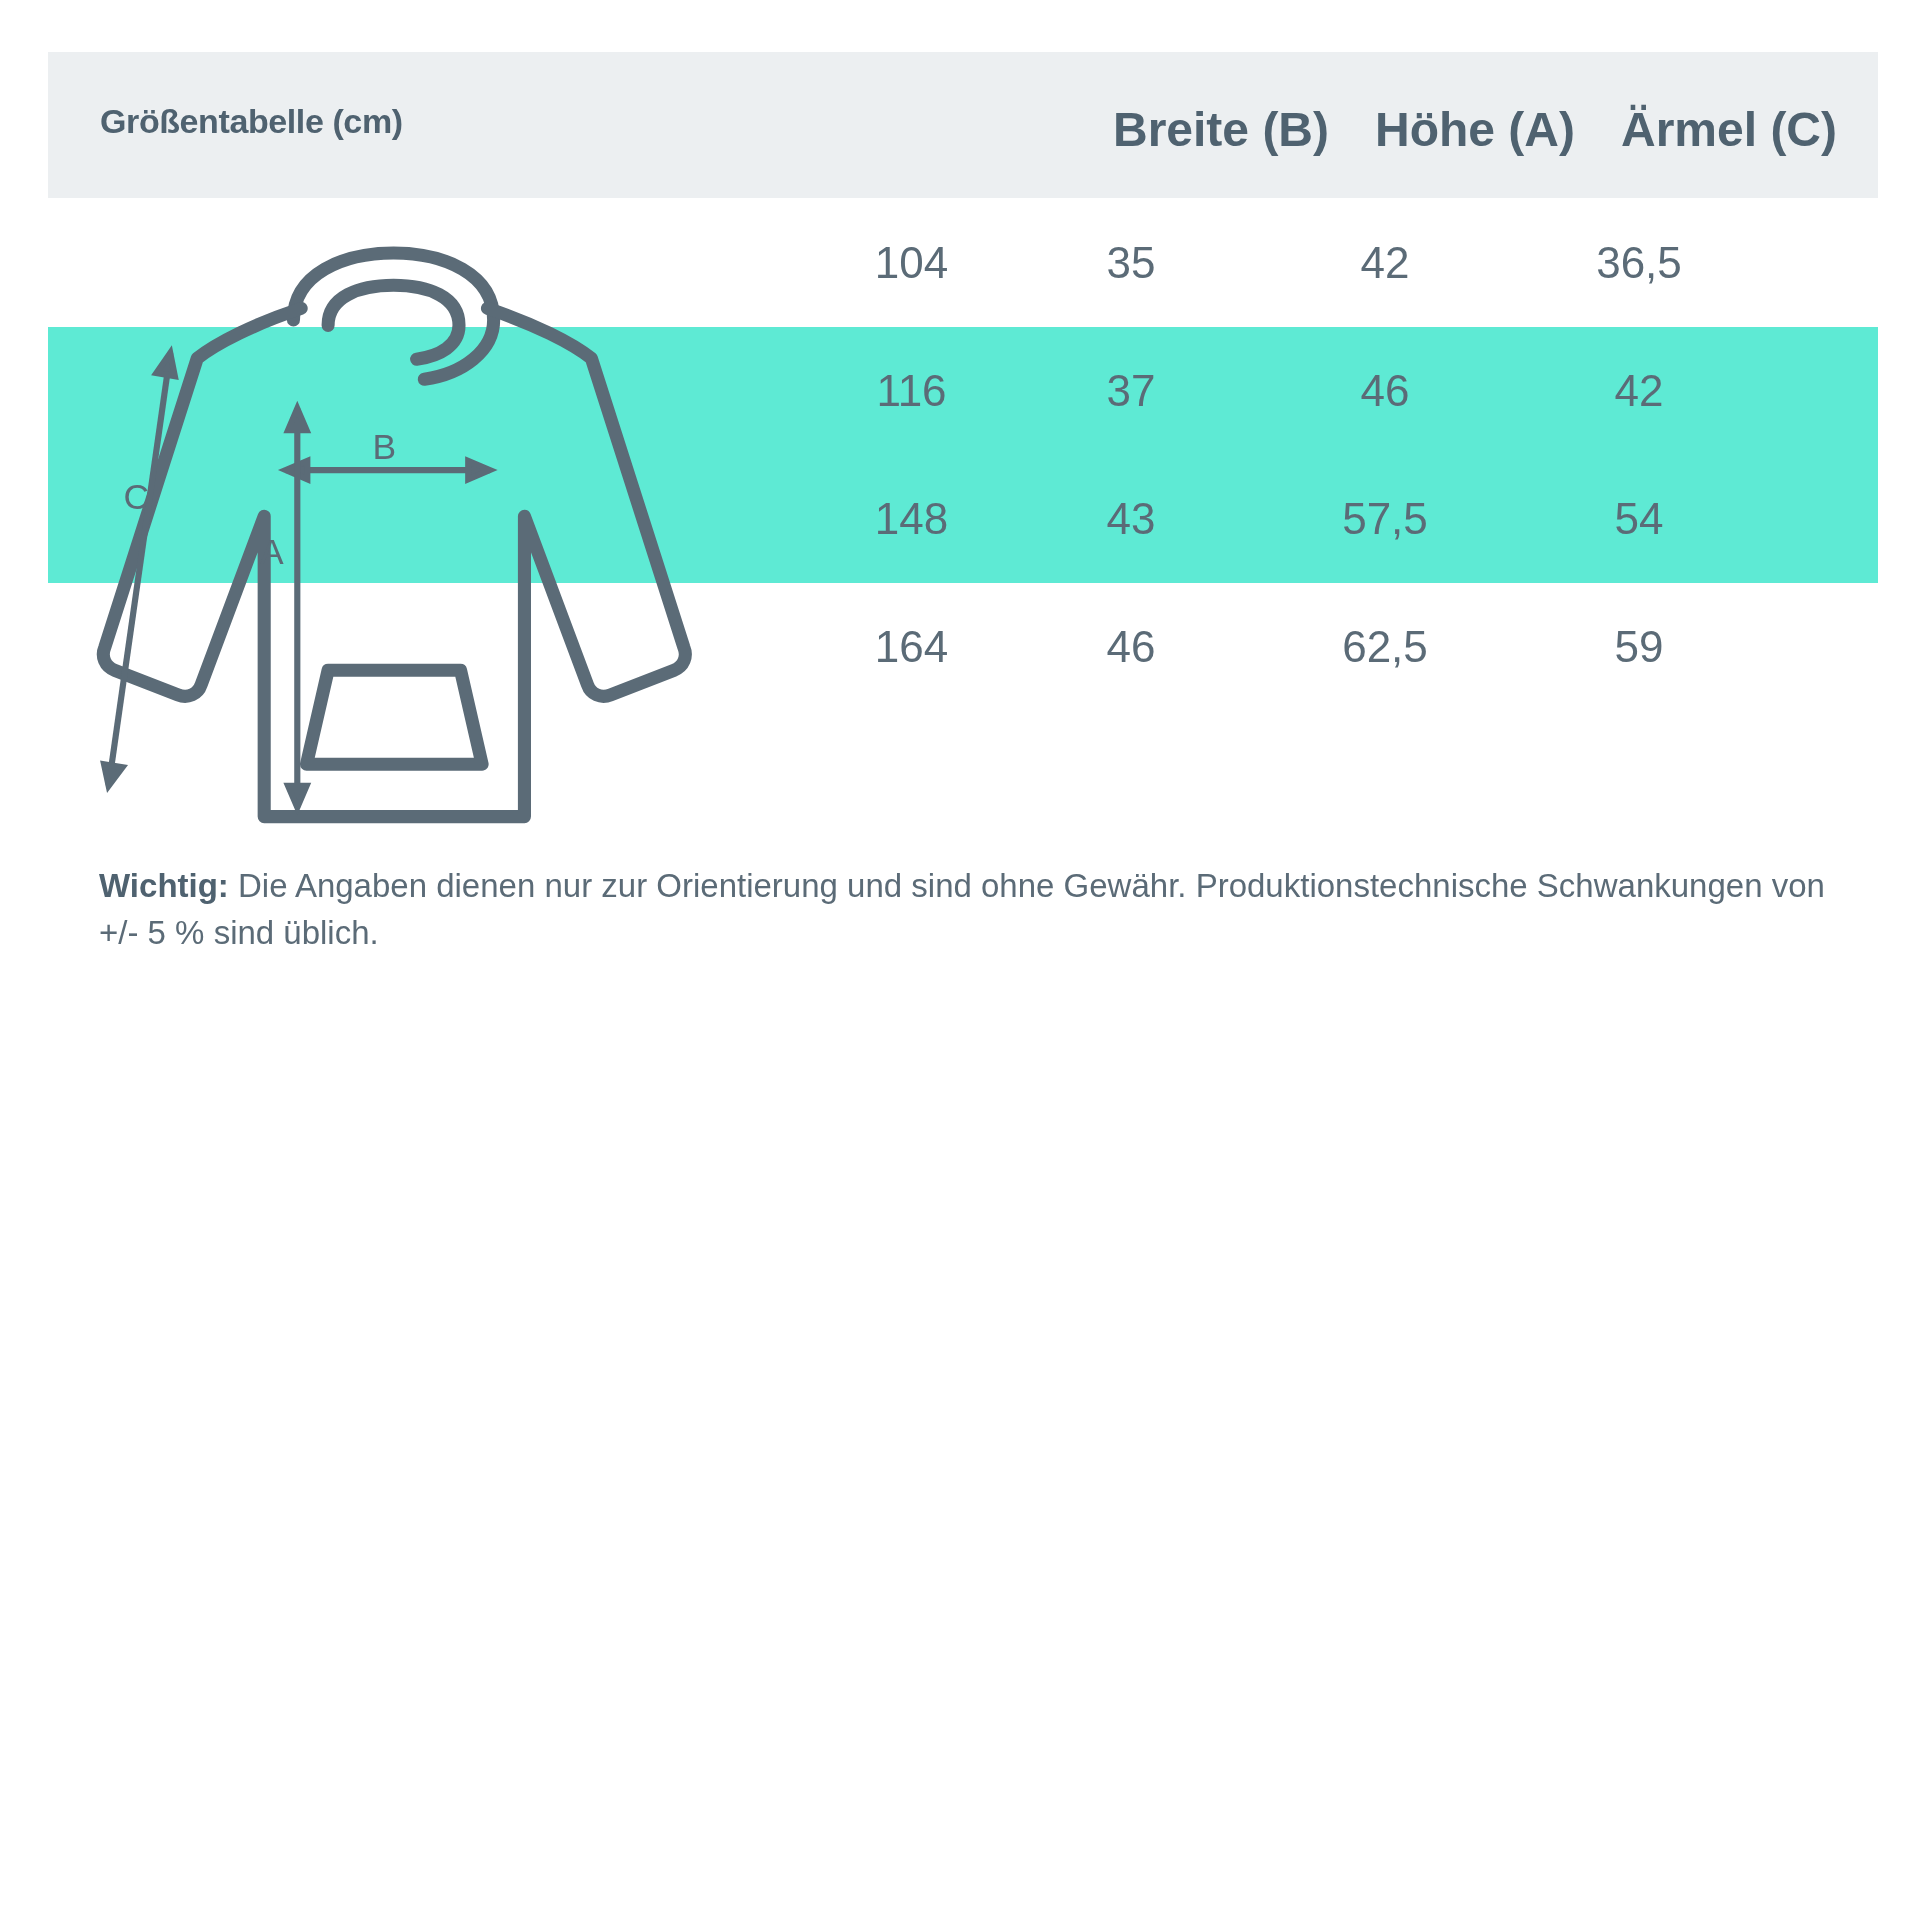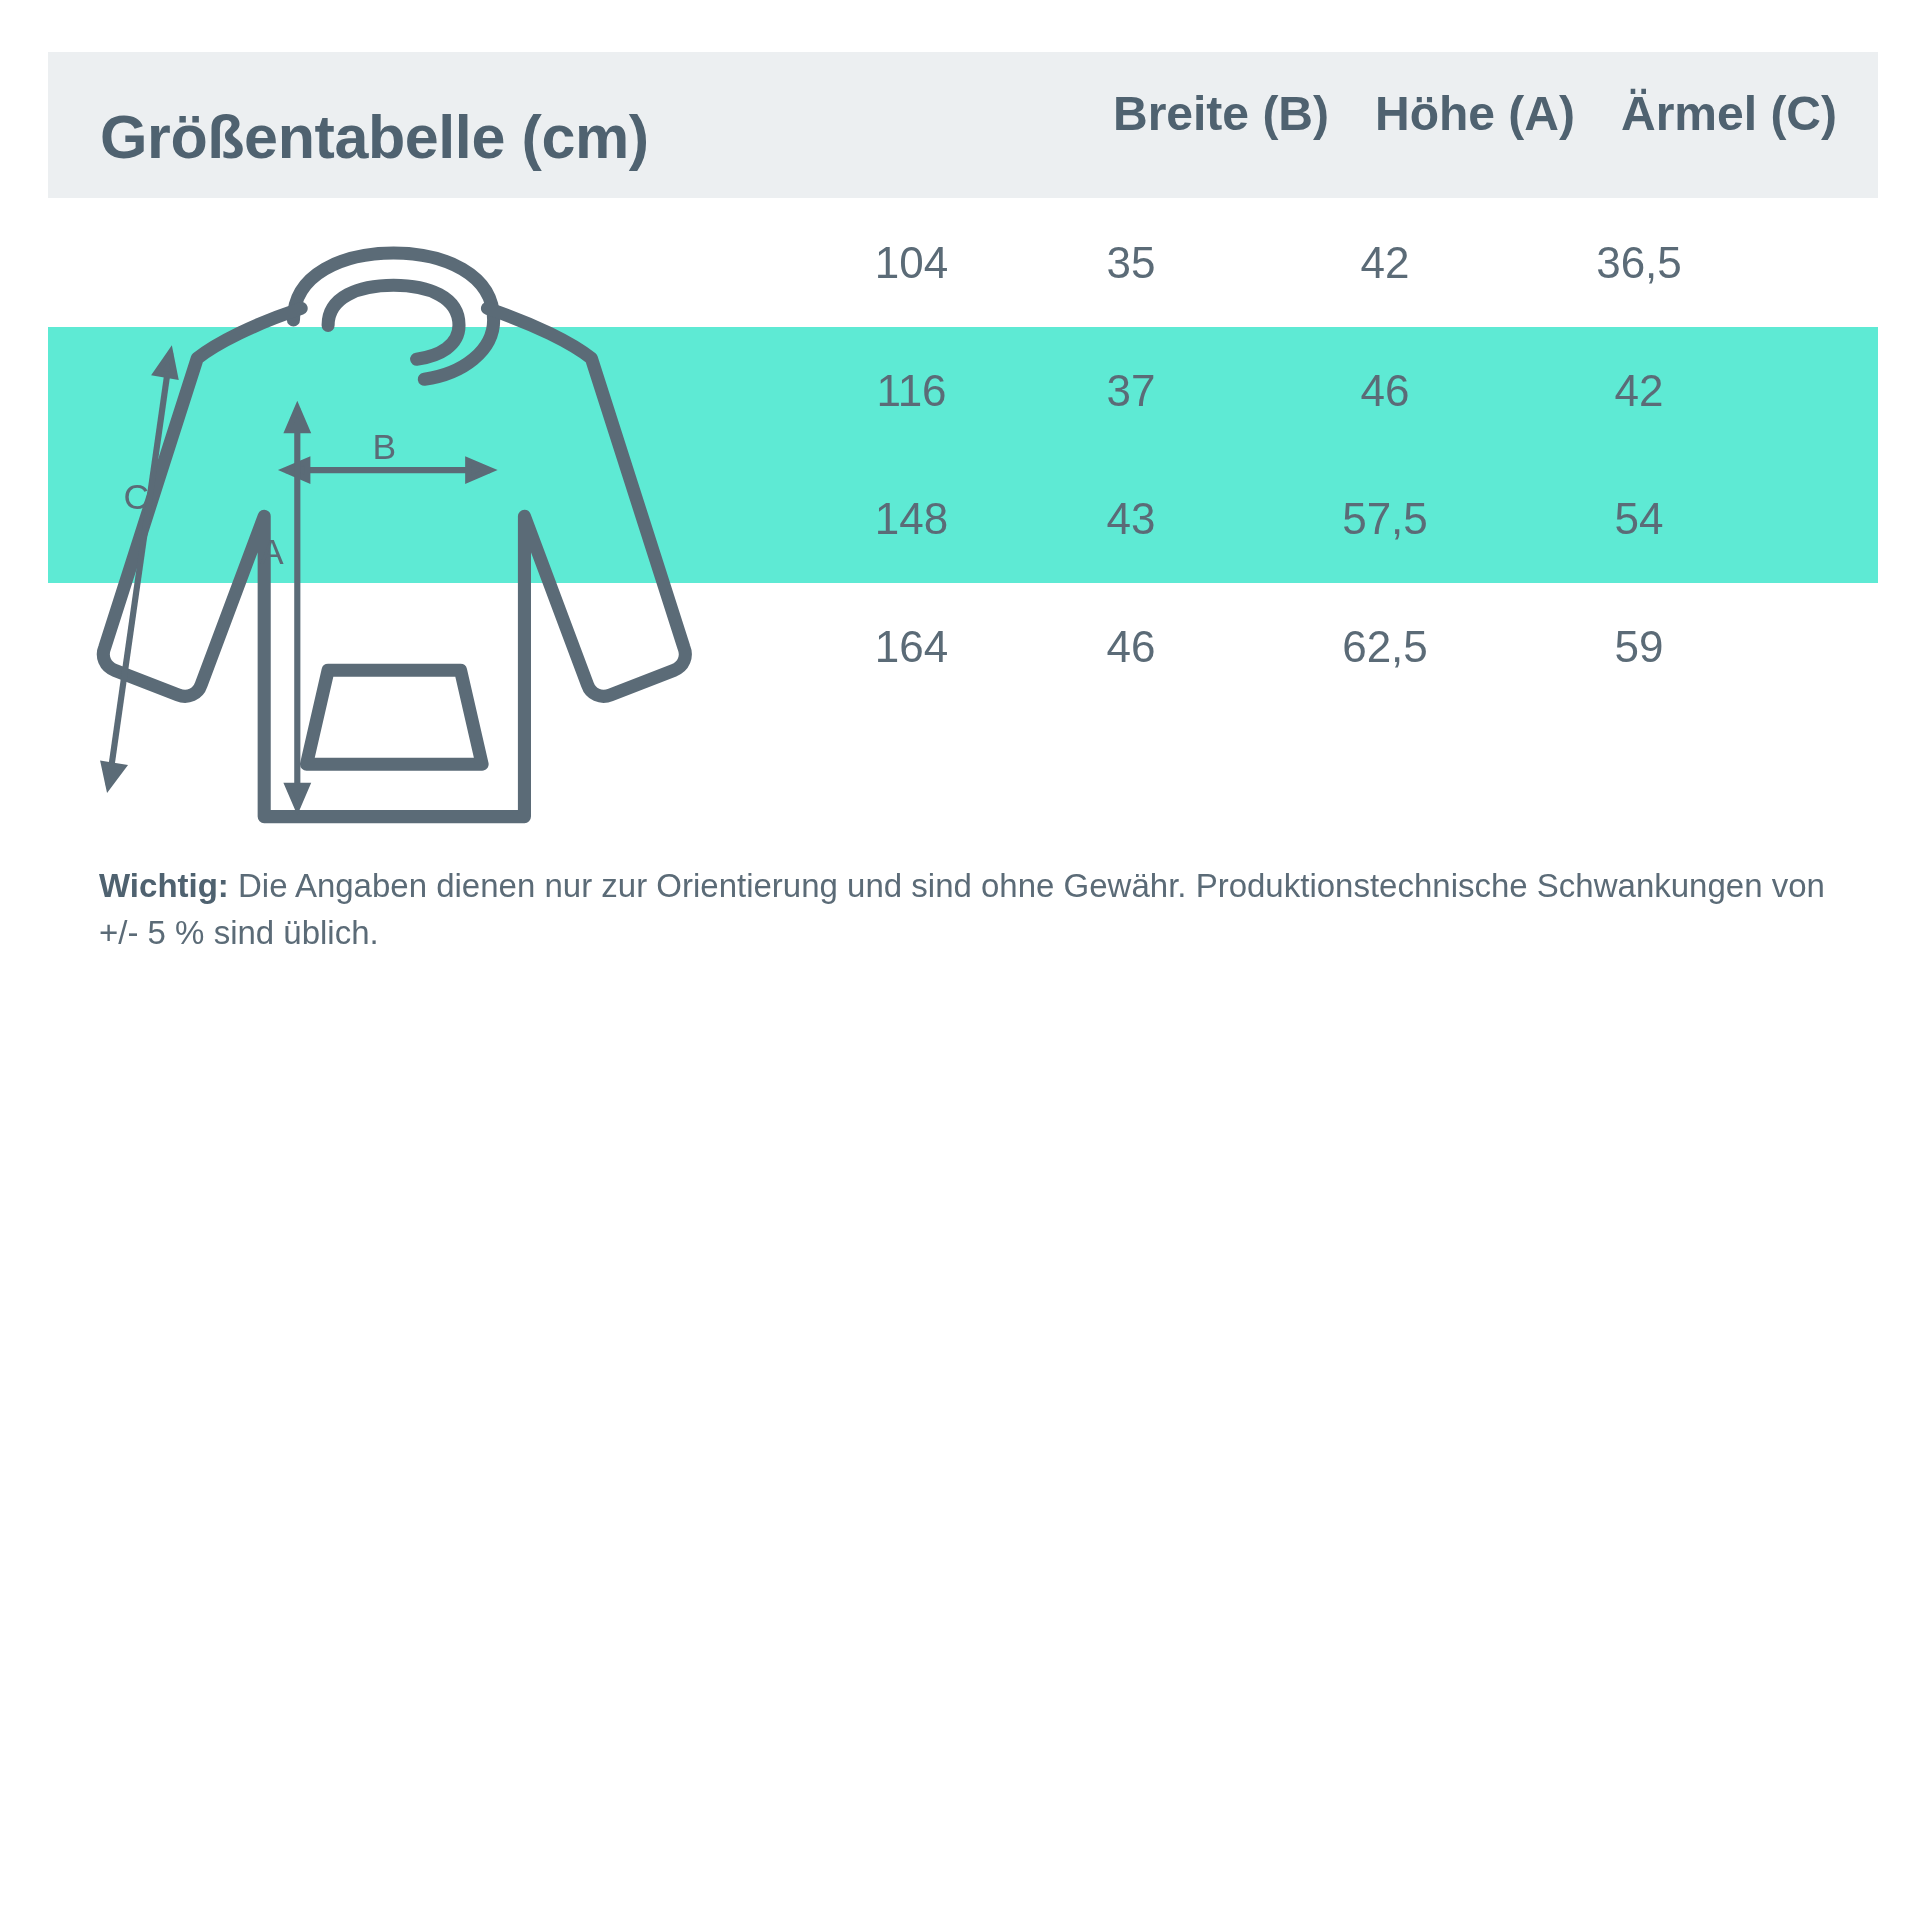--- a/index.html
+++ b/index.html
@@ -27,30 +27,30 @@
     top: 52px;
     width: 1830px;
     height: 146px;
     background: #eceff1;
     box-sizing: border-box;
   }
   .header-title {
     position: absolute;
     left: 100px;
     top: 102px;
-    font-size: 61px;
+    font-size: 34px;
     font-weight: bold;
     color: #4f6270;
     letter-spacing: -0.4px;
     white-space: nowrap;
   }
   .header-cols {
     position: absolute;
     left: 909px;
-    top: 86px;
+    top: 102px;
     width: 971px;
     display: flex;
     align-items: baseline;
   }
   .header-col {
     font-size: 48px;
     font-weight: bold;
     color: #4f6270;
     text-align: center;
     white-space: nowrap;

